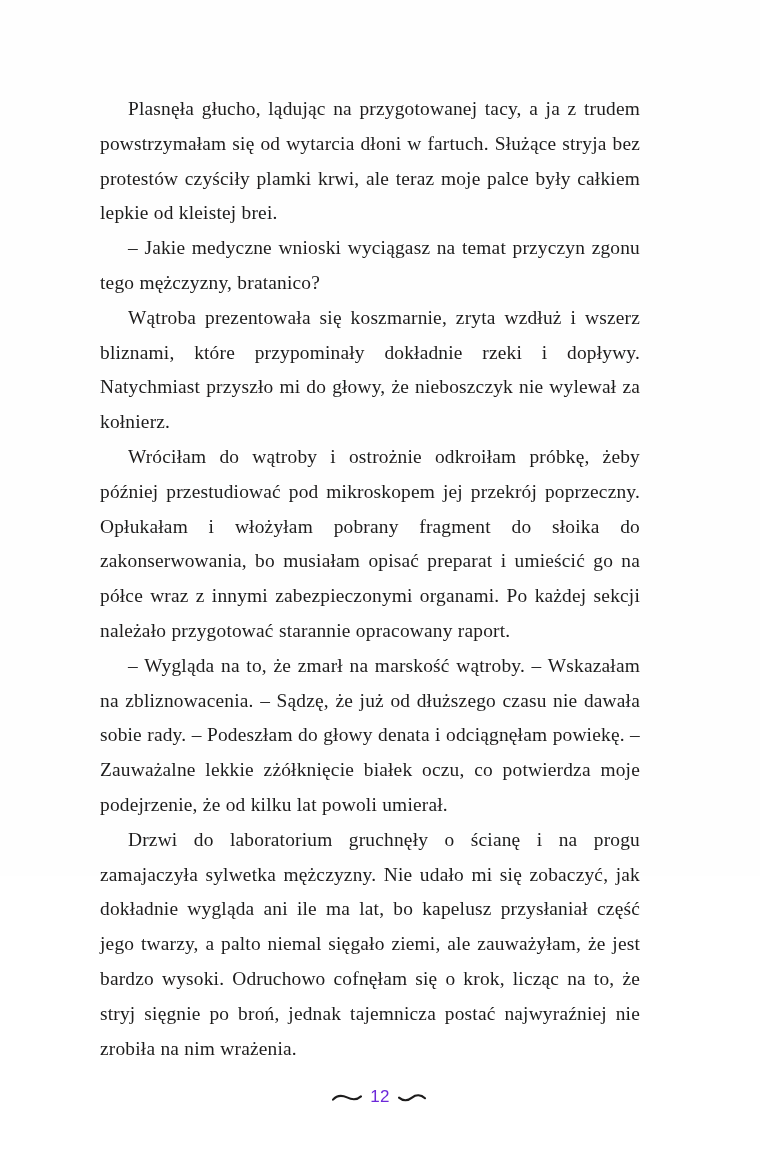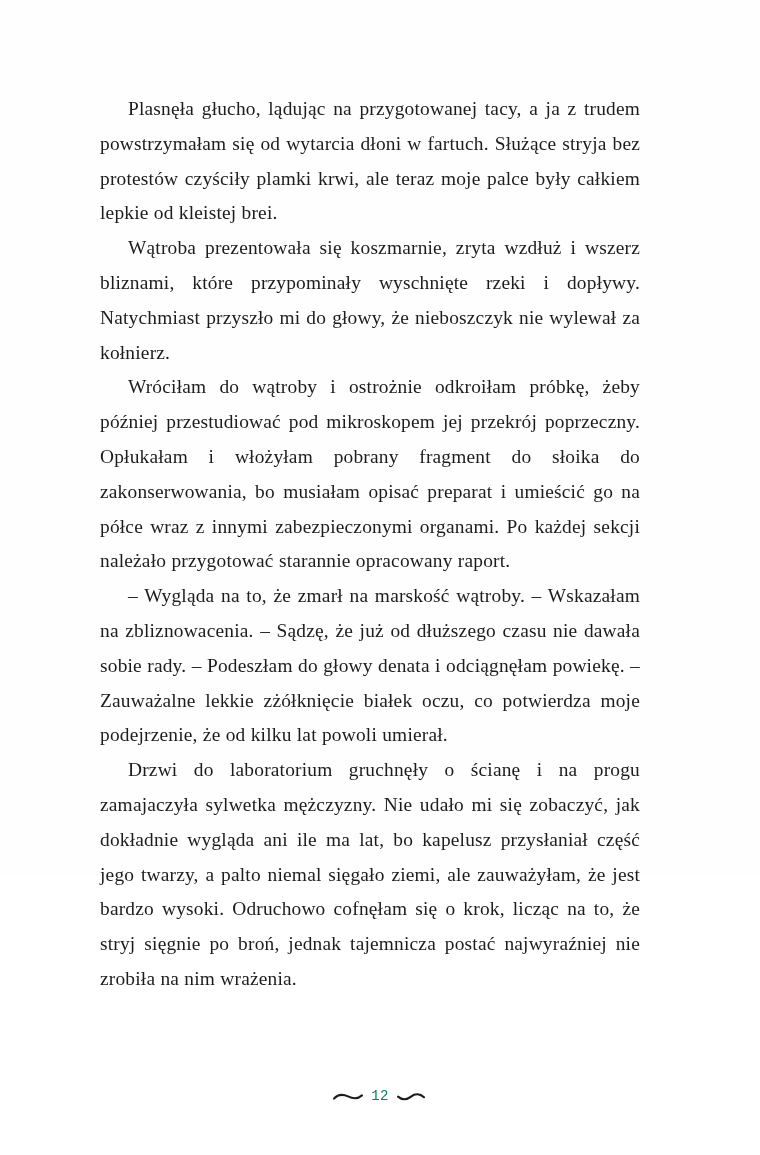--- a/index.html
+++ b/index.html
@@ -64,43 +64,44 @@
     display: inline-flex;
     align-items: center;
     justify-content: center;
     gap: 7px;
     font-size: 14.5px;
     line-height: 1;
     letter-spacing: 0.02em;
   }
 
   .folio-num {
-    font-family: Liberation Mono, monospace;
-    font-size: 14px;
-    color: #0f766e;
+    font-family: Liberation Sans, sans-serif;
+    font-size: 17px;
+    color: #6d28d9;
     padding: 0 1px;
   }
 
   .orn {
     display: inline-block;
     width: 30px;
     height: 12px;
     position: relative;
     top: 1px;
   }
   .orn svg { display: block; }
 </style>
 </head>
 <body>
 
 <div class="page">
 
   <div class="text-block">
     <p class="para">Plasnęła głucho, lądując na przygotowanej tacy, a ja z trudem powstrzymałam się od wytarcia dłoni w fartuch. Służące stryja bez protestów czyściły plamki krwi, ale teraz moje palce były całkiem lepkie od kleistej brei.</p>
-    <p class="para">Wątroba prezentowała się koszmarnie, zryta wzdłuż i wszerz bliznami, które przypominały wyschnięte rzeki i dopływy. Natychmiast przyszło mi do głowy, że nieboszczyk nie wylewał za kołnierz.</p>
+    <p class="para">– Jakie medyczne wnioski wyciągasz na temat przyczyn zgonu tego mężczyzny, bratanico?</p>
+    <p class="para">Wątroba prezentowała się koszmarnie, zryta wzdłuż i wszerz bliznami, które przypominały dokładnie rzeki i dopływy. Natychmiast przyszło mi do głowy, że nieboszczyk nie wylewał za kołnierz.</p>
     <p class="para">Wróciłam do wątroby i ostrożnie odkroiłam próbkę, żeby później przestudiować pod mikroskopem jej przekrój poprzeczny. Opłukałam i włożyłam pobrany fragment do słoika do zakonserwowania, bo musiałam opisać preparat i umieścić go na półce wraz z innymi zabezpieczonymi organami. Po każdej sekcji należało przygotować starannie opracowany raport.</p>
     <p class="para">– Wygląda na to, że zmarł na marskość wątroby. – Wskazałam na zbliznowacenia. – Sądzę, że już od dłuższego czasu nie dawała sobie rady. – Podeszłam do głowy denata i odciągnęłam powiekę. – Zauważalne lekkie zżółknięcie białek oczu, co potwierdza moje podejrzenie, że od kilku lat powoli umierał.</p>
     <p class="para">Drzwi do laboratorium gruchnęły o ścianę i na progu zamajaczyła sylwetka mężczyzny. Nie udało mi się zobaczyć, jak dokładnie wygląda ani ile ma lat, bo kapelusz przysłaniał część jego twarzy, a palto niemal sięgało ziemi, ale zauważyłam, że jest bardzo wysoki. Odruchowo cofnęłam się o krok, licząc na to, że stryj sięgnie po broń, jednak tajemnicza postać najwyraźniej nie zrobiła na nim wrażenia.</p>
   </div>
 
   <div class="footer">
     <span class="folio">
       <span class="orn">
         <svg width="30" height="12" viewBox="0 0 30 12" xmlns="http://www.w3.org/2000/svg">
           <path d="M1 7.6 C5 3.2, 10 3.0, 15 5.4 C20 7.8, 25 8.0, 29 4.4" stroke="#1d1c1c" stroke-width="2.1" fill="none" stroke-linecap="round"></path>

